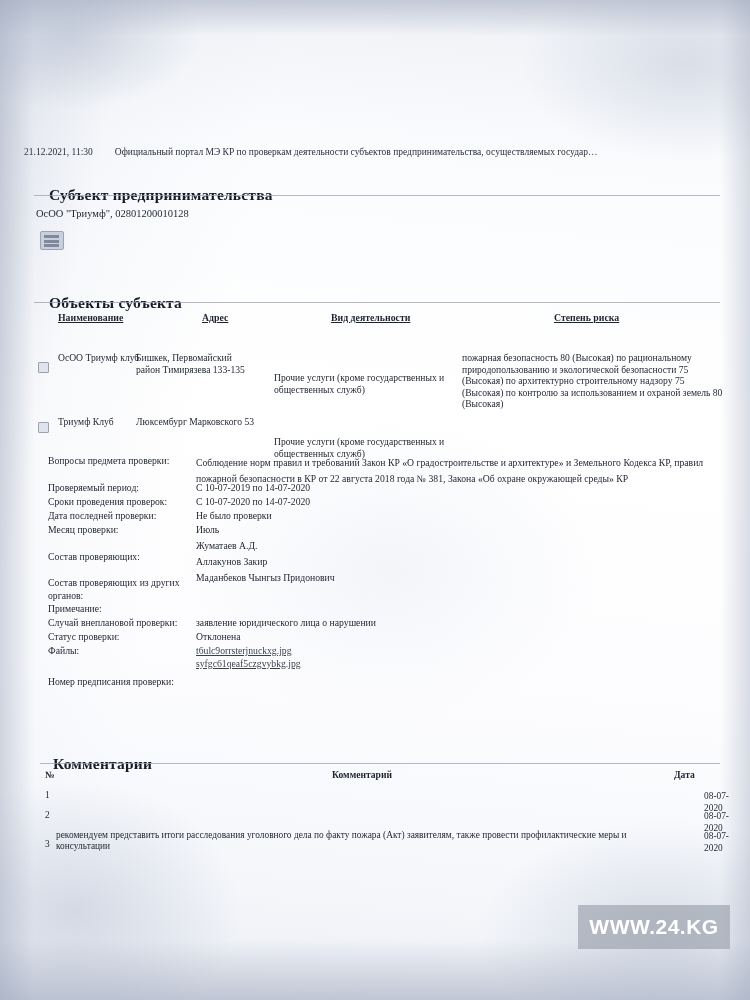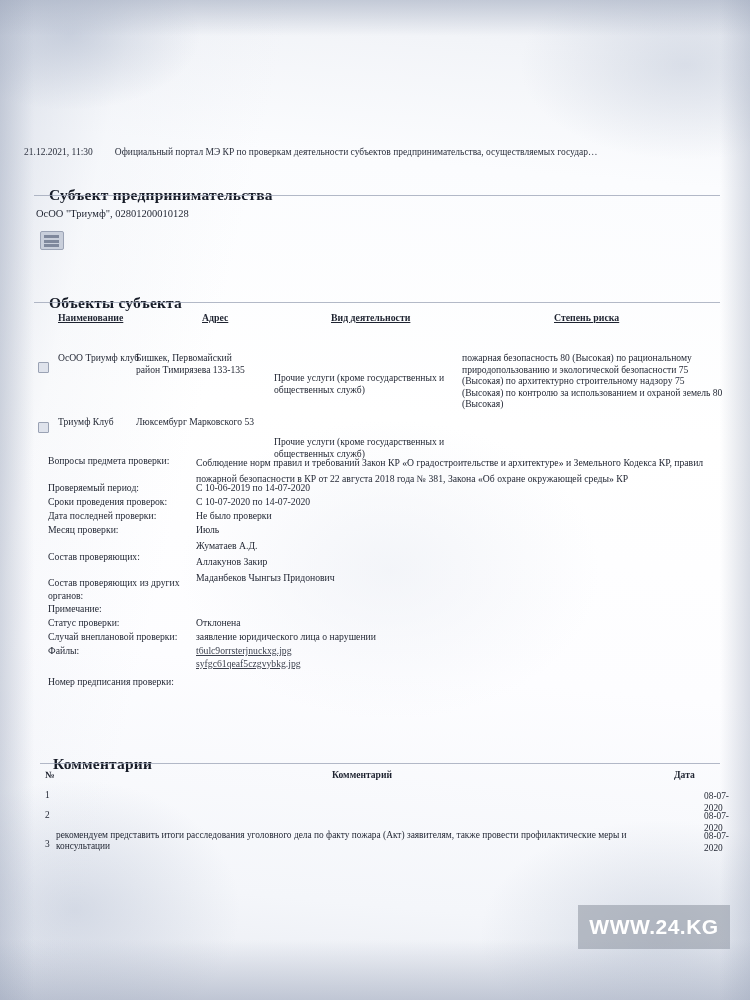--- a/index.html
+++ b/index.html
@@ -258,21 +258,21 @@
     <span class="obj-risk"></span>
   </div>
 
   <div id="details">
     <div class="d-row" style="min-height:26px">
       <span class="d-label">Вопросы предмета проверки:</span>
       <span class="d-val multi">Соблюдение норм правил и требований Закон КР «О градостроительстве и архитектуре» и Земельного Кодекса КР, правил пожарной безопасности в КР от 22 августа 2018 года № 381, Закона «Об охране окружающей среды» КР</span>
     </div>
     <div class="d-row">
       <span class="d-label">Проверяемый период:</span>
-      <span class="d-val">С 10-06-2019 по 14-07-2020</span>
+      <span class="d-val">С 10-07-2019 по 14-07-2020</span>
     </div>
     <div class="d-row">
       <span class="d-label">Сроки проведения проверок:</span>
       <span class="d-val">С 10-07-2020 по 14-07-2020</span>
     </div>
     <div class="d-row">
       <span class="d-label">Дата последней проверки:</span>
       <span class="d-val">Не было проверки</span>
     </div>
     <div class="d-row">
@@ -287,26 +287,26 @@
     </div>
     <div class="d-row" style="min-height:25px">
       <span class="d-label" style="width:160px">Состав проверяющих из других органов:</span>
       <span class="d-val"></span>
     </div>
     <div class="d-row">
       <span class="d-label">Примечание:</span>
       <span class="d-val"></span>
     </div>
     <div class="d-row">
+      <span class="d-label">Случай внеплановой проверки:</span>
+      <span class="d-val">заявление юридического лица о нарушении</span>
+    </div>
+    <div class="d-row">
       <span class="d-label">Статус проверки:</span>
       <span class="d-val">Отклонена</span>
-    </div>
-    <div class="d-row">
-      <span class="d-label">Случай внеплановой проверки:</span>
-      <span class="d-val">заявление юридического лица о нарушении</span>
     </div>
     <div class="d-row" style="min-height:26px">
       <span class="d-label">Файлы:</span>
       <span class="d-val">
         <a class="file-link" href="#">t6ulc9orrsterjnuckxg.jpg</a>
         <a class="file-link" href="#">syfgc61qeaf5czgvybkg.jpg</a>
       </span>
     </div>
     <div class="d-row" style="margin-top:5px">
       <span class="d-label">Номер предписания проверки:</span>

